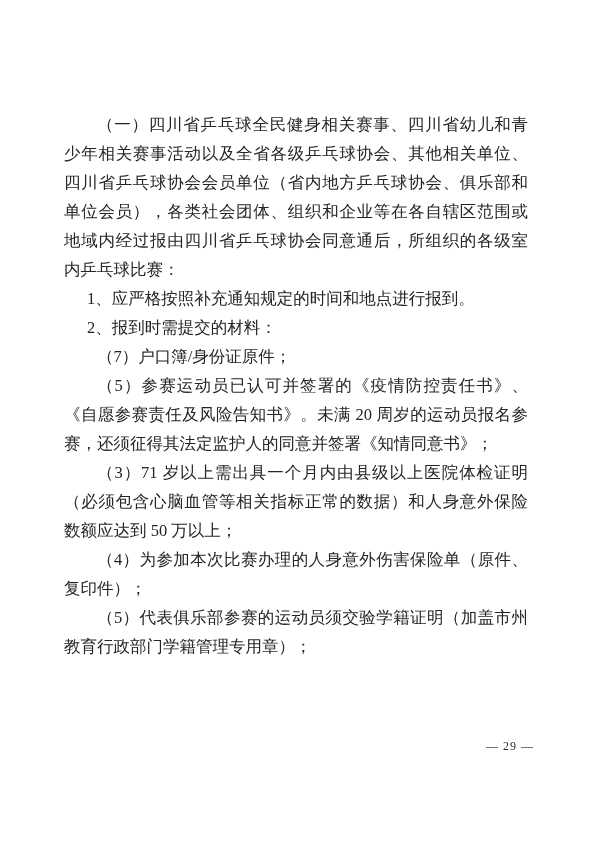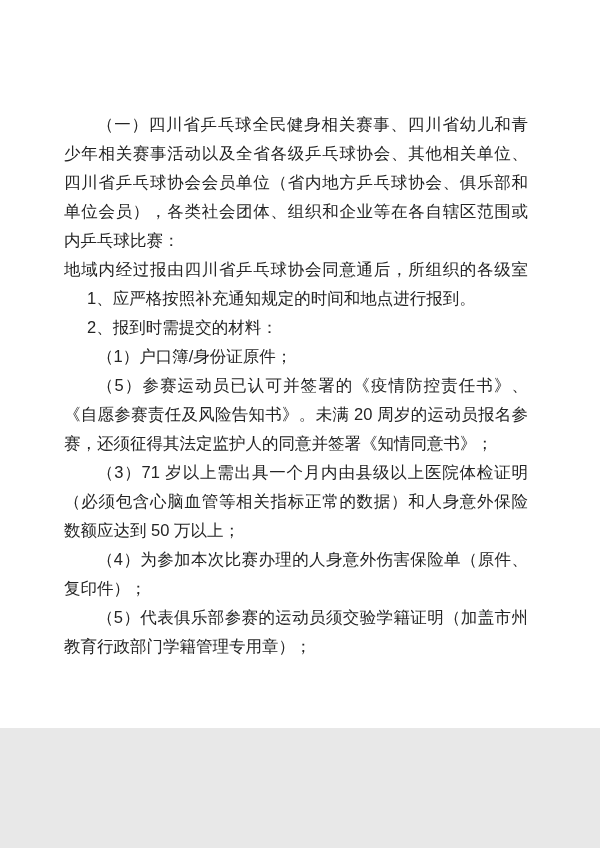--- a/index.html
+++ b/index.html
@@ -3,25 +3,25 @@
 <meta charset="utf-8">
 <style>
   html, body {
     margin: 0;
     padding: 0;
     background: #e8e8e8;
   }
   .page {
     position: relative;
     width: 600px;
-    height: 728px;
+    height: 848px;
     margin: 0 auto;
     background: #ffffff;
     overflow: hidden;
-    font-family: Liberation Sans, sans-serif;
+    font-family: Liberation Serif, serif;
   }
   .text-block {
     position: absolute;
     left: 64px;
     top: 110px;
     width: 464px;
     color: #242424;
   }
   .line {
     font-size: 16.5px;
@@ -50,25 +50,25 @@
 </style>
 </head>
 <body>
 
 <div class="page">
   <div class="text-block">
       <div class="line indent-full just">（一）四川省乒乓球全民健身相关赛事、四川省幼儿和青</div>
       <div class="line indent-none just">少年相关赛事活动以及全省各级乒乓球协会、其他相关单位、</div>
       <div class="line indent-none just">四川省乒乓球协会会员单位（省内地方乒乓球协会、俱乐部和</div>
       <div class="line indent-none just">单位会员），各类社会团体、组织和企业等在各自辖区范围或</div>
+      <div class="line indent-none just">地域内经过报由四川省乒乓球协会同意通后，所组织的各级室</div>
       <div class="line indent-none">内乒乓球比赛：</div>
-      <div class="line indent-none just">地域内经过报由四川省乒乓球协会同意通后，所组织的各级室</div>
       <div class="line indent-num">1、应严格按照补充通知规定的时间和地点进行报到。</div>
       <div class="line indent-num">2、报到时需提交的材料：</div>
-      <div class="line indent-full">（1）户口簿/身份证原件；</div>
+      <div class="line indent-full">（7）户口簿/身份证原件；</div>
       <div class="line indent-full just">（5）参赛运动员已认可并签署的《疫情防控责任书》、</div>
       <div class="line indent-none just">《自愿参赛责任及风险告知书》。未满 20 周岁的运动员报名参</div>
       <div class="line indent-none">赛，还须征得其法定监护人的同意并签署《知情同意书》；</div>
       <div class="line indent-full just">（3）71 岁以上需出具一个月内由县级以上医院体检证明</div>
       <div class="line indent-none just">（必须包含心脑血管等相关指标正常的数据）和人身意外保险</div>
       <div class="line indent-none">数额应达到 50 万以上；</div>
       <div class="line indent-full just">（4）为参加本次比赛办理的人身意外伤害保险单（原件、</div>
       <div class="line indent-none">复印件）；</div>
       <div class="line indent-full just">（5）代表俱乐部参赛的运动员须交验学籍证明（加盖市州</div>
       <div class="line indent-none">教育行政部门学籍管理专用章）；</div>

